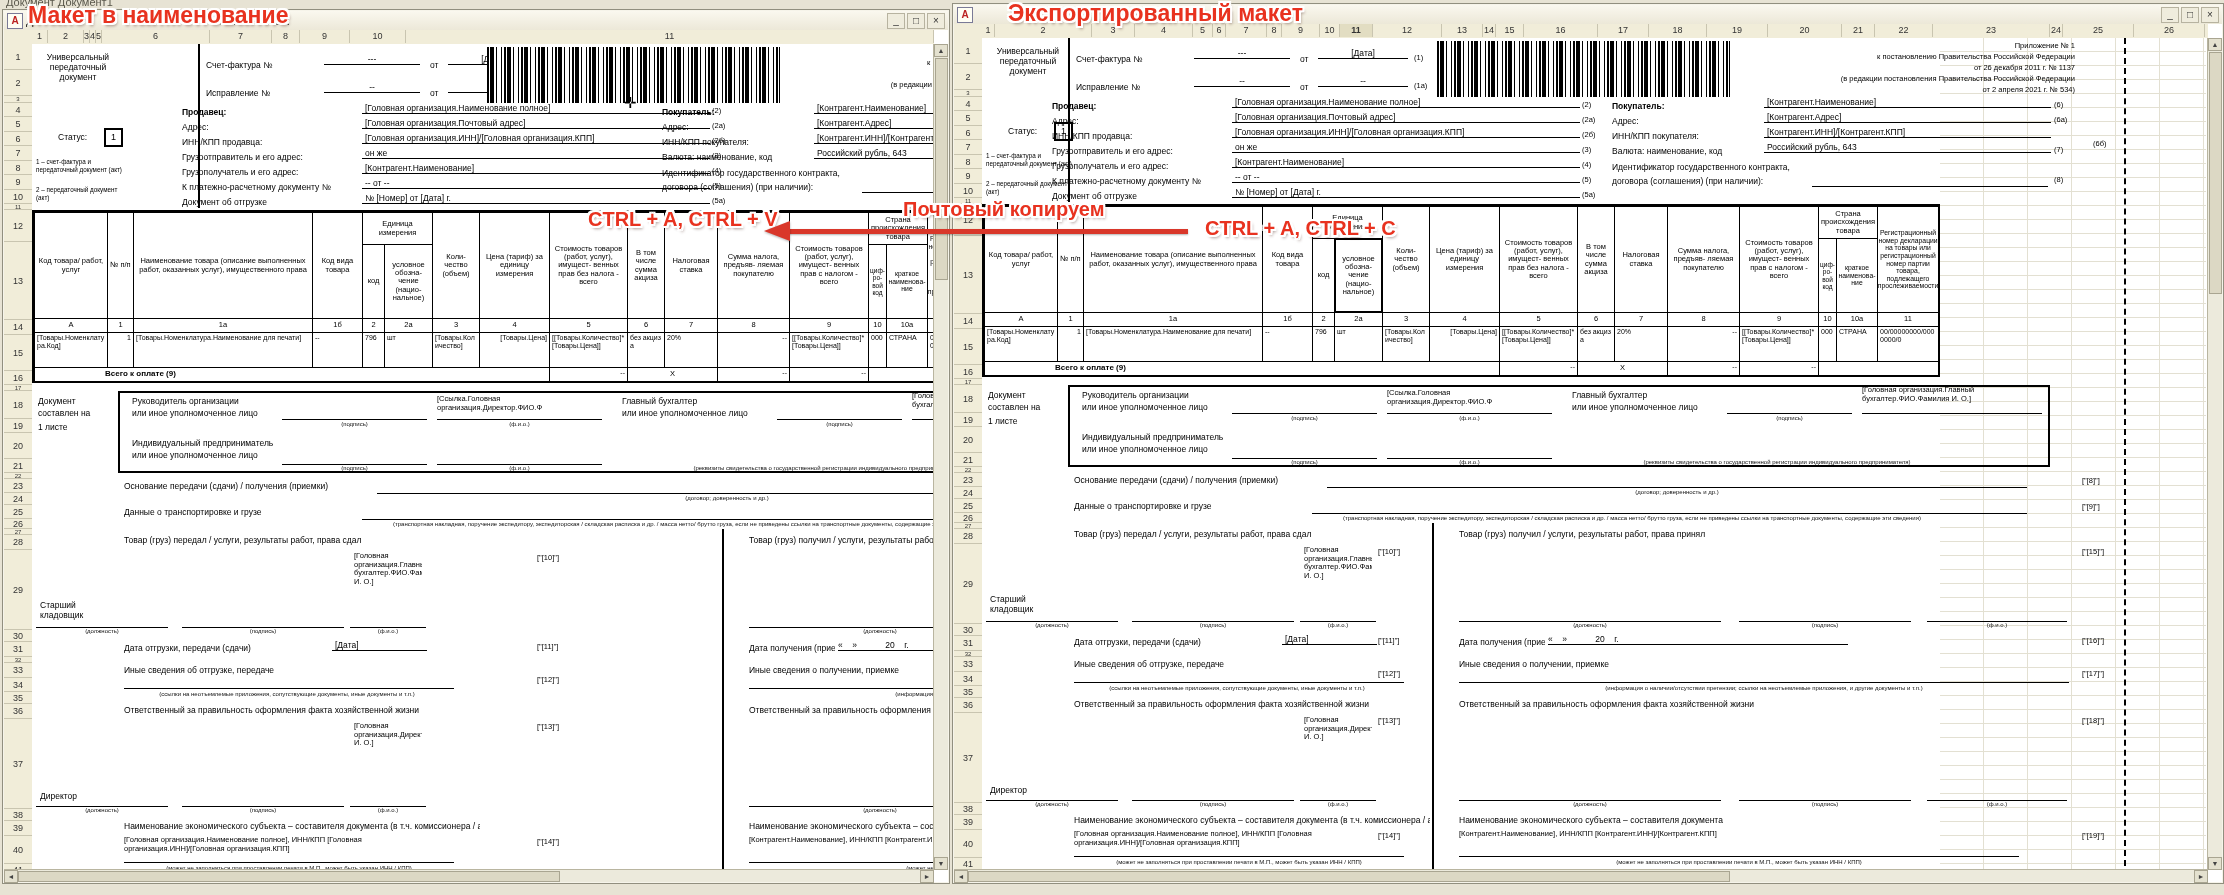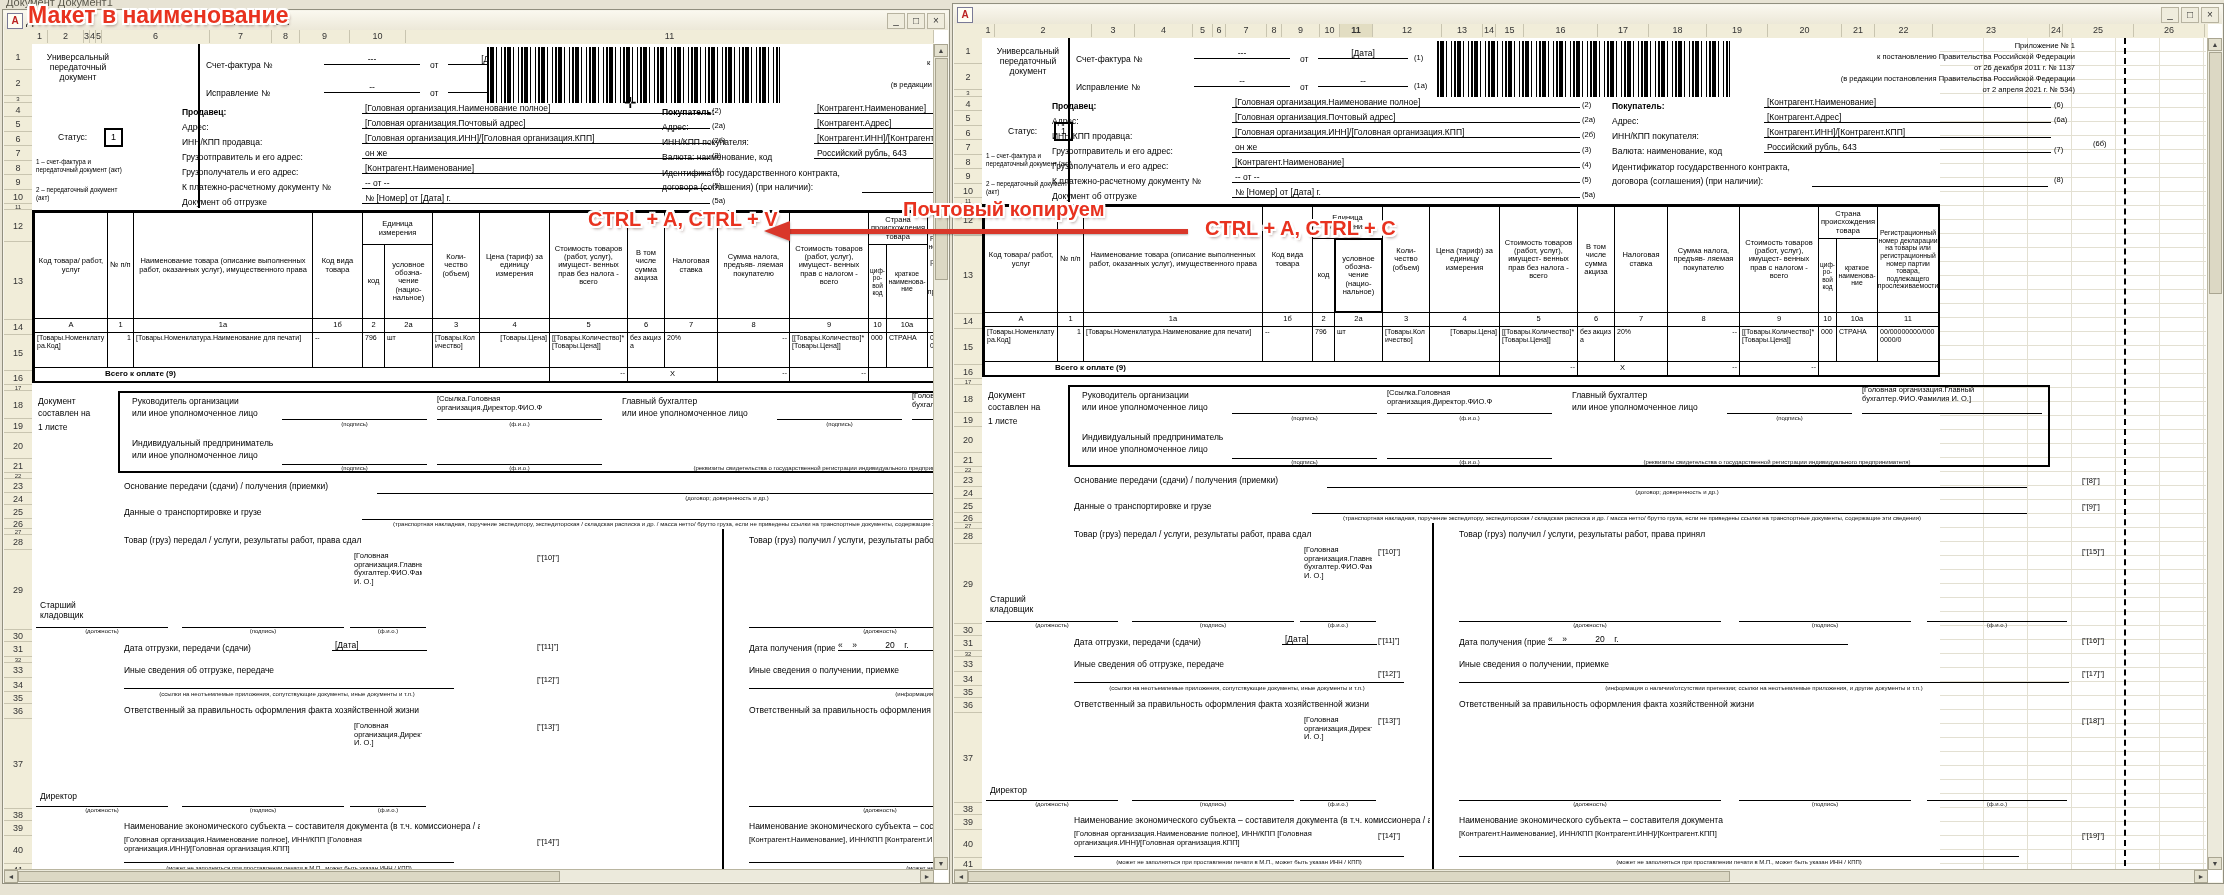--- a/index.html
+++ b/index.html
@@ -681,18 +681,19 @@
       </div>
       <div class="hscroll">
         <div class="sb-arrow" style="left:0;top:0;">◄</div>
         <div class="thumb" style="left:14px;top:1px;height:9px;width:760px;"></div>
         <div class="sb-arrow" style="right:0;top:0;">►</div>
       </div>
     </div>
   </div>
 
   <div class="sticker" style="left:28px;top:2px;font-size:23px;">Макет в наименование</div>
+  <div class="sticker" style="left:1008px;top:0px;font-size:23px;">Экспортированный макет</div>
   <div class="sticker" style="left:588px;top:208px;font-size:20px;">CTRL + A, CTRL + V</div>
   <div class="sticker" style="left:903px;top:198px;font-size:20px;">Почтовый копируем</div>
   <div class="sticker" style="left:1205px;top:217px;font-size:20px;">CTRL + A, CTRL + C</div>
   <div class="arrow-line" style="left:788px;top:229px;width:400px;height:5px;"></div>
   <div class="arrow-head" style="left:764px;top:221px;"></div>
 </div>
 
 </body></html>

